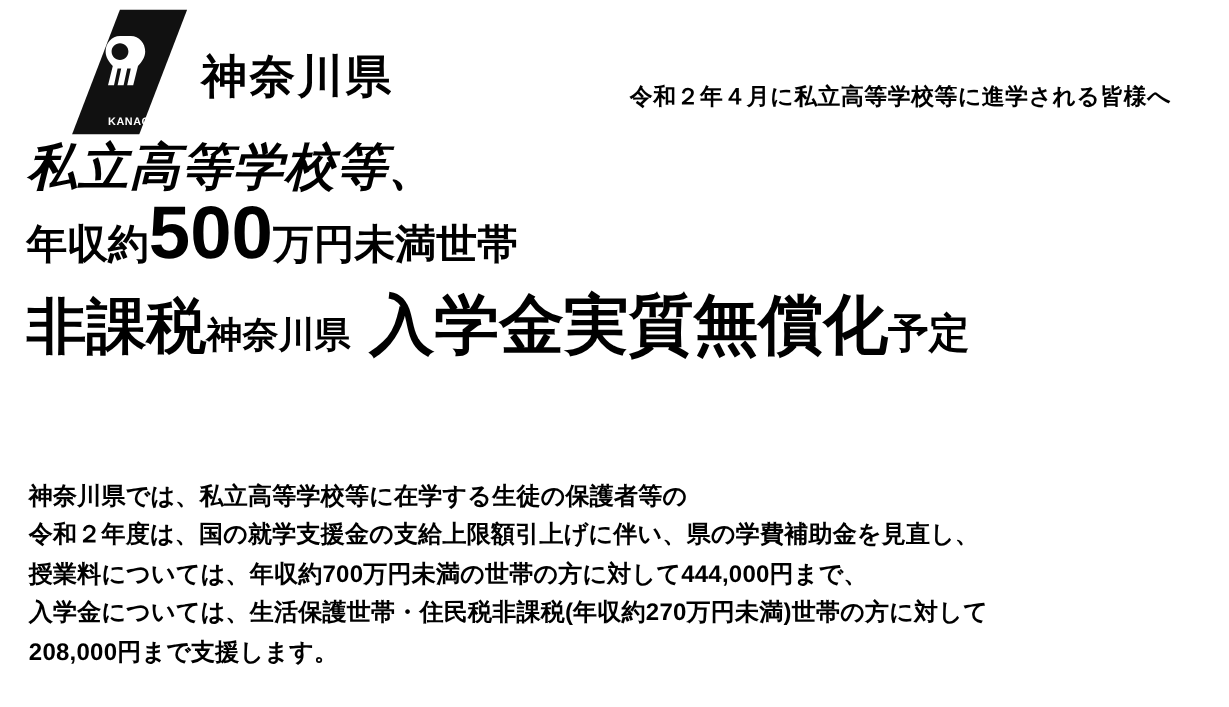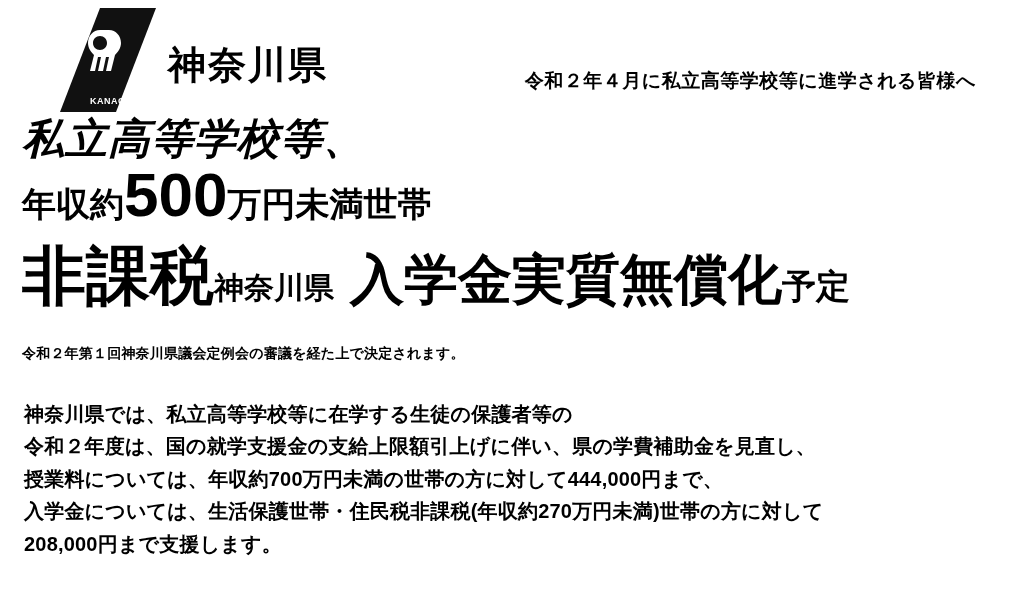--- a/index.html
+++ b/index.html
@@ -97,21 +97,21 @@
   .line3 {
     font-size: 50px;
     margin-bottom: 8px;
     display: flex;
     align-items: baseline;
   }
 
   .sz-sm  { font-size: 30px; }
   .sz-md  { font-size: 34px; }
   .sz-xl  { font-size: 62px; }
-  .sz-big { font-size: 64px; }
+  .sz-big { font-size: 50px; }
   .sz-huge{ font-size: 54px; }
 
   .gap-l { margin-left: 16px; }
 
   .footnote {
     position: absolute;
     left: 22px;
     top: 345px;
     font-size: 14px;
     font-weight: bold;
@@ -166,21 +166,20 @@
     </div>
 
     <div class="line line3">
       <span class="sz-big">非課税</span>
       <span class="sz-sm">神奈川県</span>
       <span class="sz-huge gap-l">入学金実質無償化</span>
       <span class="sz-md">予定</span>
     </div>
   </div>
 
-  <div class="footnote">令和２年第１回神奈川県議会定例会の審議を経た上で決定されます。</div>
 
   <div class="body-text">
     <div>神奈川県では、私立高等学校等に在学する生徒の保護者等の</div>
     <div>令和２年度は、国の就学支援金の支給上限額引上げに伴い、県の学費補助金を見直し、</div>
     <div>授業料については、年収約700万円未満の世帯の方に対して444,000円まで、</div>
     <div>入学金については、生活保護世帯・住民税非課税(年収約270万円未満)世帯の方に対して</div>
     <div>208,000円まで支援します。</div>
   </div>
 
 </div>

